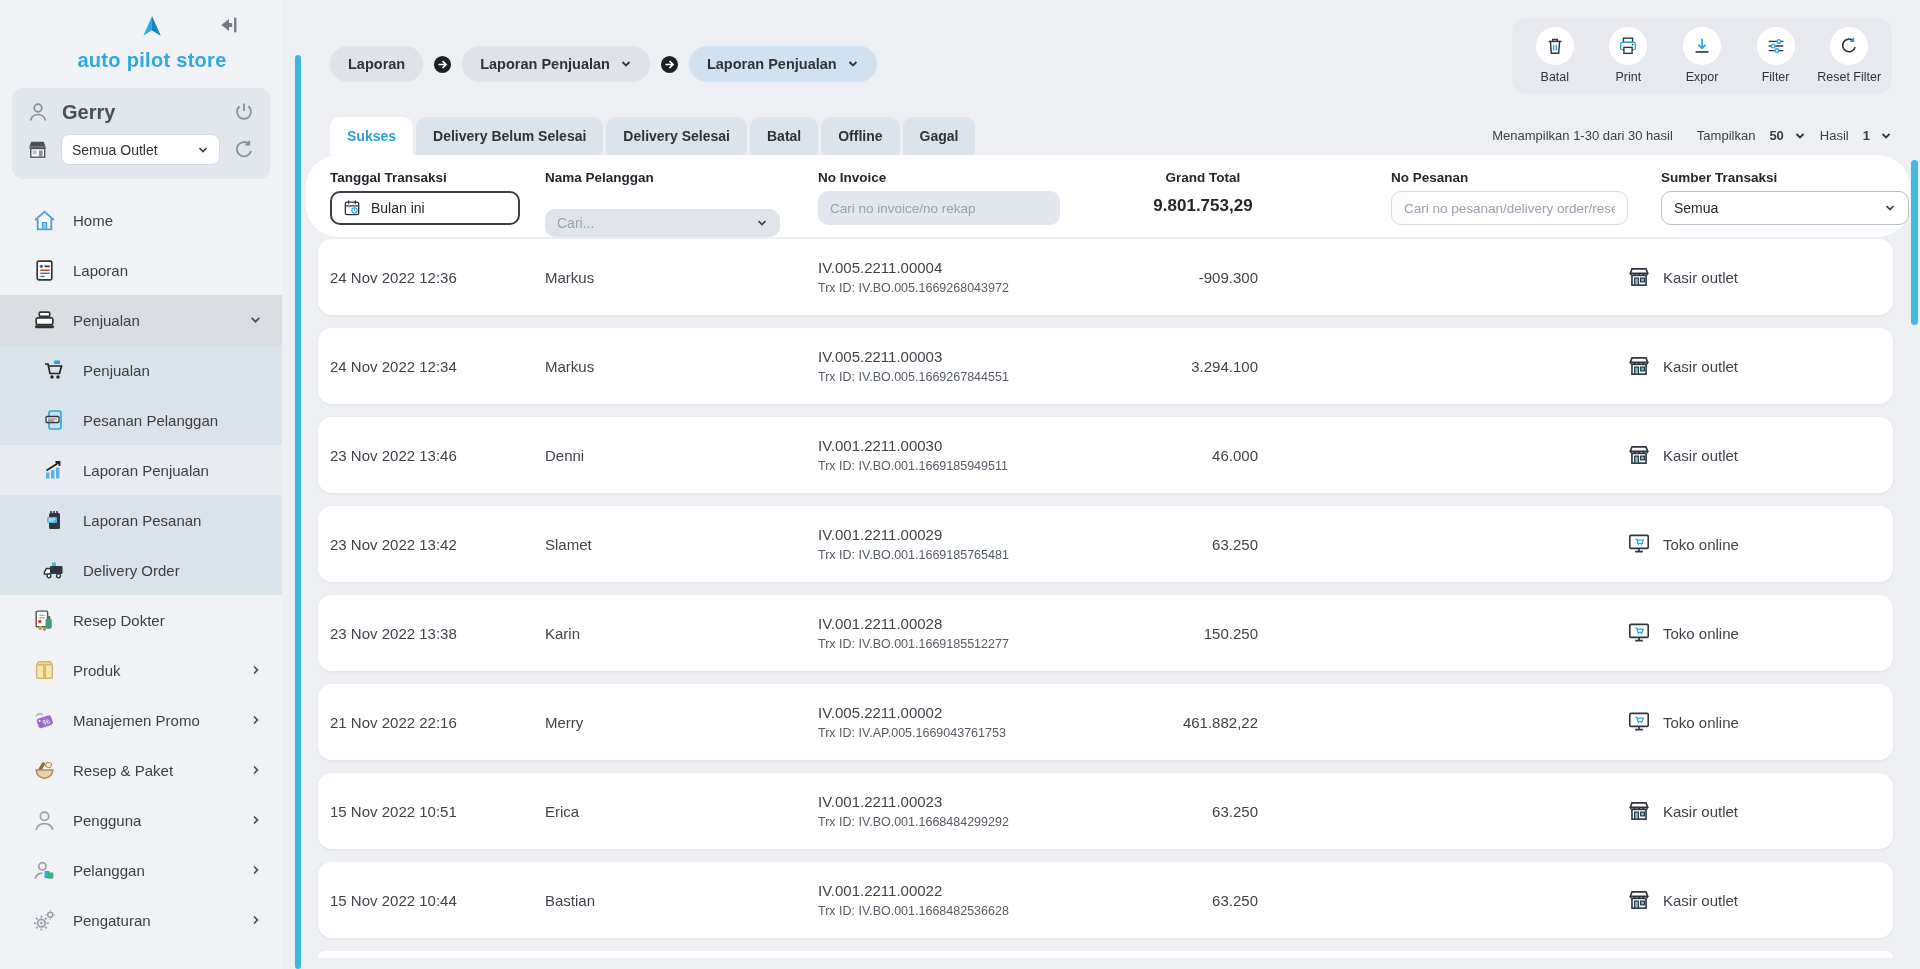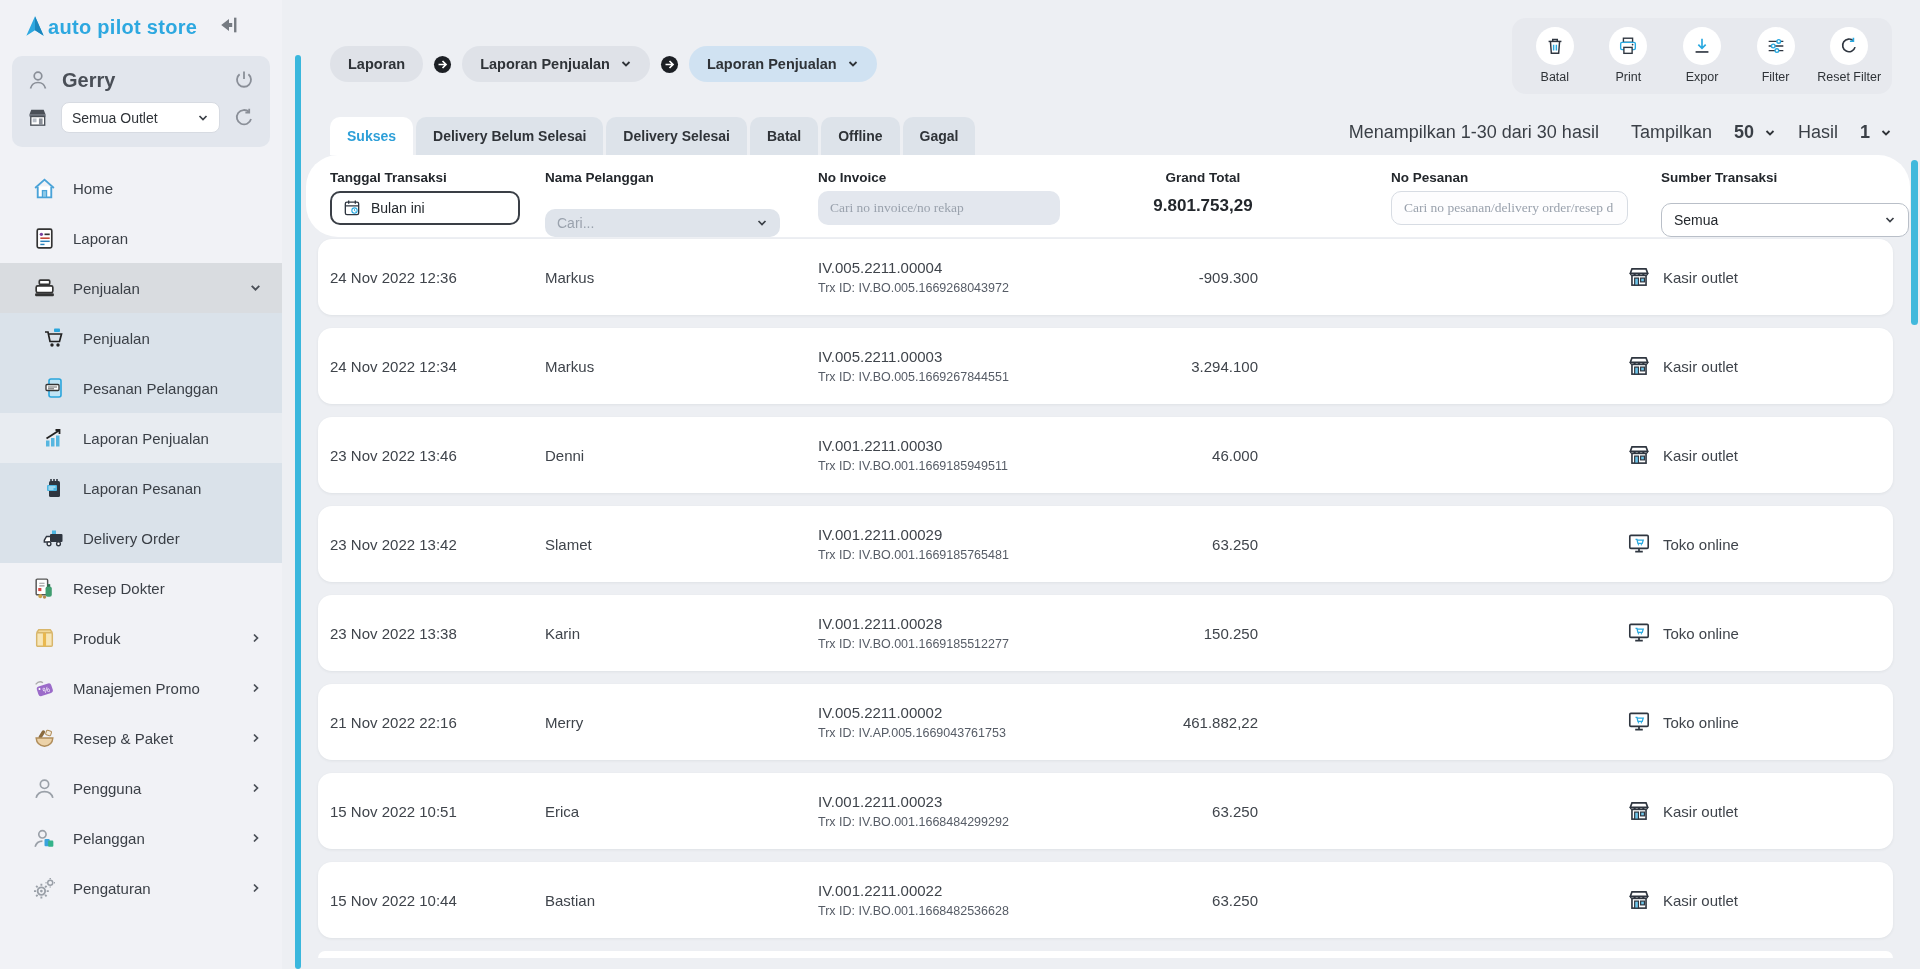--- a/index.html
+++ b/index.html
@@ -8,21 +8,21 @@
     font-family:"Liberation Sans", sans-serif;
     background:#edeff3;
     position:relative;
     overflow:hidden;
     color:#3a3f46;
   }
   svg { display:block; }
 
   
   .sidebar { position:absolute; left:0; top:0; width:282px; height:969px; background:#f1f2f6; }
-  .logo-row { display:flex; align-items:center; padding:14px 0 0 22px; }
+  .logo-row { display:flex; align-items:center; gap:9px; padding:14px 0 0 22px;flex-direction:column; }
   .logo-text { font-size:20px; font-weight:700; color:#2da8e0; letter-spacing:.3px; }
   .collapse-btn { position:absolute; right:42px; top:14px; width:22px; height:22px; cursor:pointer; }
   .user-card { margin:16px 12px 0; background:#e2e6ed; border-radius:10px; padding:12px 14px 14px; }
   .uc-row { display:flex; align-items:center; gap:12px; }
   .uc-name { font-size:20px; font-weight:700; color:#4a4f57; flex:1; }
   .uc-row2 { margin-top:10px; }
   .outlet-select { flex:1; background:#fff; border:1px solid #d7dbe2; border-radius:8px; height:31px;
     display:flex; align-items:center; padding:0 10px; font-size:14px; color:#2f3338; cursor:pointer; }
   .outlet-select span { flex:1; }
   .menu { margin-top:16px; }
@@ -49,45 +49,45 @@
     display:flex; justify-content:space-around; padding:9px 6px 0; }
   .tb-btn { width:72px; display:flex; flex-direction:column; align-items:center; gap:5px; cursor:pointer; }
   .tb-circle { width:38px; height:38px; background:#fff; border-radius:50%; display:flex; align-items:center; justify-content:center; }
   .tb-label { font-size:12.5px; color:#2f3338; }
 
   
   .tabs-row { position:absolute; top:117px; left:24px; right:28px; display:flex; align-items:flex-end; }
   .tab { height:38px; padding:0 17px; display:flex; align-items:center; border-radius:10px 10px 0 0;
     background:#dde3ea; margin-right:3px; font-size:14px; font-weight:700; color:#2f3338; cursor:pointer; }
   .tab.active { background:#fff; color:#2d9fd8; }
-  .results { margin-left:auto; display:flex; align-items:center; gap:8px; font-size:18px; color:#3a3f46; padding-bottom:12px; }
+  .results { margin-left:auto; display:flex; align-items:center; font-size:13px; color:#3a3f46; padding-bottom:12px; }
   .res-summary { margin-right:24px; }
   .res-label { margin-left:14px; }
   .res-select { display:flex; align-items:center; gap:10px; margin-left:14px; cursor:pointer; font-weight:700; }
 
   
   .filter-panel { position:absolute; top:155px; left:0; width:1604px; height:82px; background:#fff; display:flex;border-radius:32px; }
   .fgroup { display:flex; flex-direction:column; }
   .flabel { font-size:13.5px; font-weight:700; color:#23272c; margin:15px 0 6px; }
   .fctl { height:34px; border-radius:10px; display:flex; align-items:center; font-size:14px; }
   .g1 { margin-left:24px; width:190px; }
   .g1 .fctl { border:2px solid #3a3f46; background:#fff; padding:0 10px; gap:9px; color:#23272c; cursor:pointer; }
   .g2 { margin-left:25px; width:235px;gap:18px; }
   .g2 .fctl { background:#dfe4eb; padding:0 12px; color:#9aa2ad; cursor:pointer; }
   .g2 .fctl span { flex:1; }
   .g3 { margin-left:38px; width:242px; }
   .g4 { margin-left:28px; width:230px; text-align:center; }
   .g4 .flabel { text-align:center; }
   .gt-value { font-size:17px; font-weight:700; color:#23272c; margin-top:5px; }
   .g5 { margin-left:73px; width:237px; }
-  .g6 { margin-left:33px; width:248px;justify-content:space-between; }
+  .g6 { margin-left:33px; width:248px; }
   .g6 .fctl { background:#fff; border:1.5px solid #b9bfc8; padding:0 12px; color:#23272c; cursor:pointer; }
   .g6 .fctl span { flex:1; }
   .f-input { width:100%; height:34px; border-radius:10px; border:none; background:#e3e7ee; padding:0 12px;
-    font-size:13.5px; font-family:Liberation Serif, serif; color:#c2410c; outline:none; }
+    font-size:13.5px; font-family:Liberation Sans, sans-serif; color:#c2410c; outline:none; }
   .f-input::placeholder { color:#9aa2ad; }
   .g5 .f-input { background:#fdfdfe; border:1.5px solid #d7dce3; }
 
   
   .rows { position:absolute; top:239px; left:12px; }
   .row-card { width:1575px; height:76px; background:#fff; border-radius:14px; margin-bottom:13px;
     display:flex; align-items:center; padding:0 12px; box-shadow:0 1px 3px rgba(40,50,60,.07); cursor:pointer; }
   .c-date { width:215px; font-size:15px; color:#3f444b; }
   .c-name { width:273px; font-size:15px; color:#3f444b; }
   .c-inv { width:280px; display:flex; flex-direction:column; gap:5px; }

